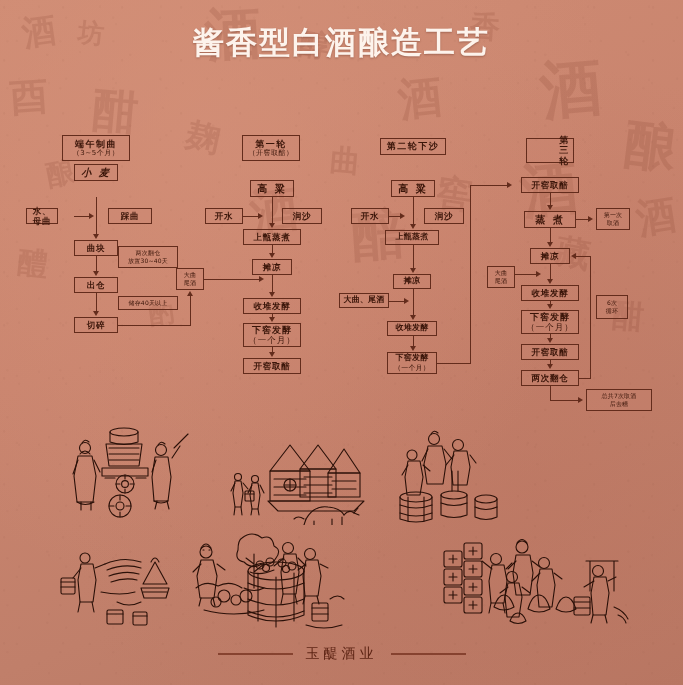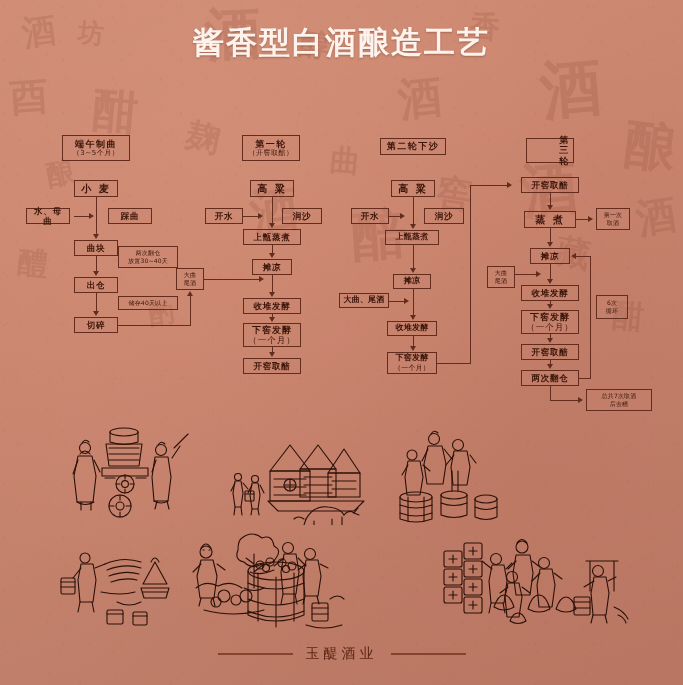--- a/index.html
+++ b/index.html
@@ -176,25 +176,25 @@
     <div id="title-cn">酱香型白酒酿造工艺</div>
   </div>
 
   <div id="flow">
 
     <div class="node head" style="left:62px; top:135px; width:68px; height:26px;">
       <span>端午制曲</span>
       <span class="sub">（3~5个月）</span>
     </div>
 
-    <div class="node main" style="left:74px; top:180px; width:44px; height:17px;">
+    <div class="node main" style="left:74px; top:164px; width:44px; height:17px;font-style:italic;">
       <span>小 麦</span>
     </div>
 
-    <div class="node small" style="left:26px; top:208px; width:44px; height:16px;">
+    <div class="node small" style="left:26px; top:208px; width:32px; height:16px;">
       <span>水、母曲</span>
     </div>
 
     <div class="node small" style="left:108px; top:208px; width:44px; height:16px;">
       <span>踩曲</span>
     </div>
 
     <div class="node small" style="left:74px; top:240px; width:44px; height:16px;">
       <span>曲块</span>
     </div>

